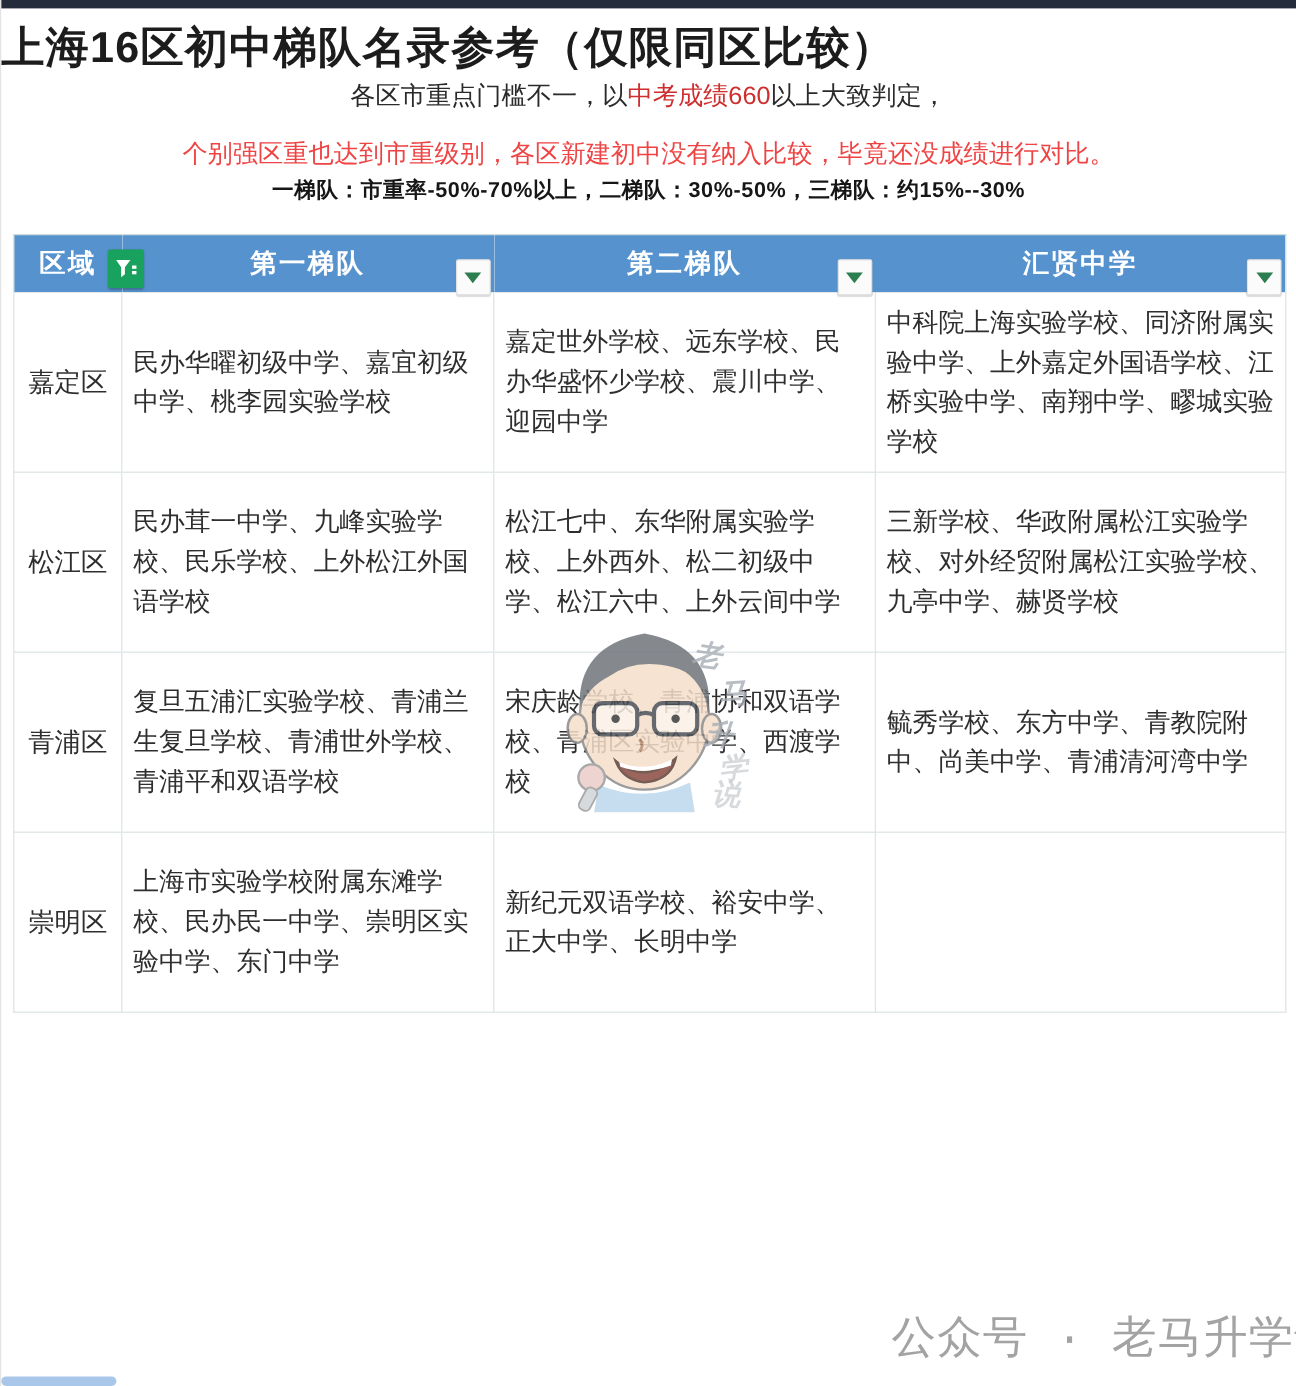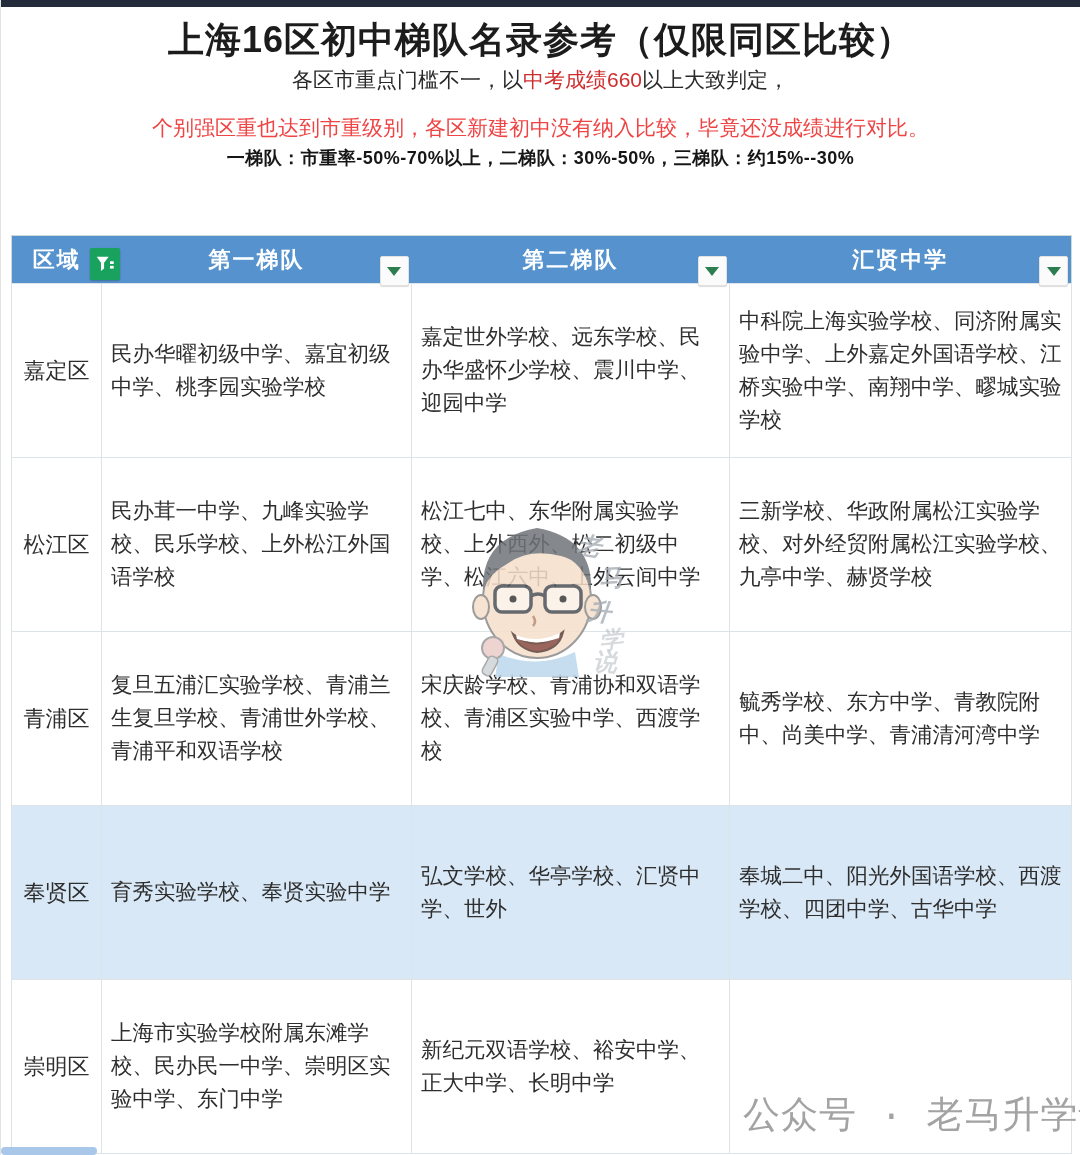--- a/index.html
+++ b/index.html
@@ -3,51 +3,50 @@
 <meta charset="utf-8">
 <style>
   html,body{margin:0;padding:0;}
   body{
     width:1080px;height:1155px;position:relative;background:#ffffff;
     font-family:"Liberation Sans","DejaVu Sans",sans-serif;color:#2e2e2e;overflow:hidden;
     border-left:1px solid #e3e3e3;box-sizing:border-box;
   }
   .top-bar{position:absolute;top:0;left:0;width:100%;height:7px;background:#242c3c;}
   .page-title{
-    position:absolute;top:16px;left:0;width:100%;text-align:center;
+    position:absolute;top:16px;left:0;width:100%;text-align:left;
     font-size:36px;font-weight:700;color:#1c1c1c;letter-spacing:1px;
   }
   .subtitle{
     position:absolute;top:66px;left:0;width:100%;text-align:center;
     font-size:21px;color:#2a2a2a;
   }
   .subtitle .hl{color:#cf2e2e;}
   .note-line{
     position:absolute;top:114px;left:0;width:100%;text-align:center;
     font-size:21px;color:#ef4444;
   }
   .tier-line{
     position:absolute;top:146px;left:0;width:100%;text-align:center;
     font-size:18px;font-weight:600;color:#161616;letter-spacing:0.5px;
   }
   table.tier-table{
     position:absolute;top:195px;left:10px;width:1060px;
     border-collapse:collapse;table-layout:fixed;
     border:1px solid #ccdbd6;
-    margin-top:40px;
   }
   .tier-table th{
     background:#5693ce;color:#ffffff;font-size:22px;font-weight:600;
     height:45px;position:relative;border:none;letter-spacing:2px;
   }
   .tier-table td{
     border:1px solid #dde4e7;font-size:21.5px;line-height:33px;
     height:149px;vertical-align:middle;background:#ffffff;color:#2e2e2e;
   }
-  .tier-table td.district{text-align:center;font-size:22px;padding:12px 2px;}
+  .tier-table td.district{text-align:center;font-size:22px;padding:0 2px;}
   .tier-table td.schools{text-align:left;padding:0 9px;}
   .tier-table tr.row-alt td{background:#d9e8f6;}
   .filter-icon{
     position:absolute;right:-18px;top:12px;width:30px;height:32px;
     background:#19a15e;border-radius:2px;z-index:3;
     display:flex;align-items:center;justify-content:center;
     box-shadow:0 1px 2px rgba(0,0,0,.25);
   }
   .dd-btn{
     position:absolute;right:3px;bottom:-3px;width:27px;height:28px;
@@ -141,26 +140,20 @@
       <td class="schools">民办茸一中学、九峰实验学校、民乐学校、上外松江外国语学校</td>
       <td class="schools">松江七中、东华附属实验学校、上外西外、松二初级中学、松江六中、上外云间中学</td>
       <td class="schools">三新学校、华政附属松江实验学校、对外经贸附属松江实验学校、九亭中学、赫贤学校</td>
     </tr>
     <tr>
       <td class="district">青浦区</td>
       <td class="schools">复旦五浦汇实验学校、青浦兰生复旦学校、青浦世外学校、青浦平和双语学校</td>
       <td class="schools">宋庆龄学校、青浦协和双语学校、青浦区实验中学、西渡学校</td>
       <td class="schools">毓秀学校、东方中学、青教院附中、尚美中学、青浦清河湾中学</td>
     </tr>
-    <tr class="row-alt">
-      <td class="district">奉贤区</td>
-      <td class="schools">育秀实验学校、奉贤实验中学</td>
-      <td class="schools">弘文学校、华亭学校、汇贤中学、世外</td>
-      <td class="schools">奉城二中、阳光外国语学校、西渡学校、四团中学、古华中学</td>
-    </tr>
     <tr>
       <td class="district">崇明区</td>
       <td class="schools">上海市实验学校附属东滩学校、民办民一中学、崇明区实验中学、东门中学</td>
       <td class="schools">新纪元双语学校、裕安中学、正大中学、长明中学</td>
       <td class="schools"></td>
     </tr>
   </tbody>
 </table>
 
 <svg class="wm-cartoon" viewBox="0 0 180 165">

